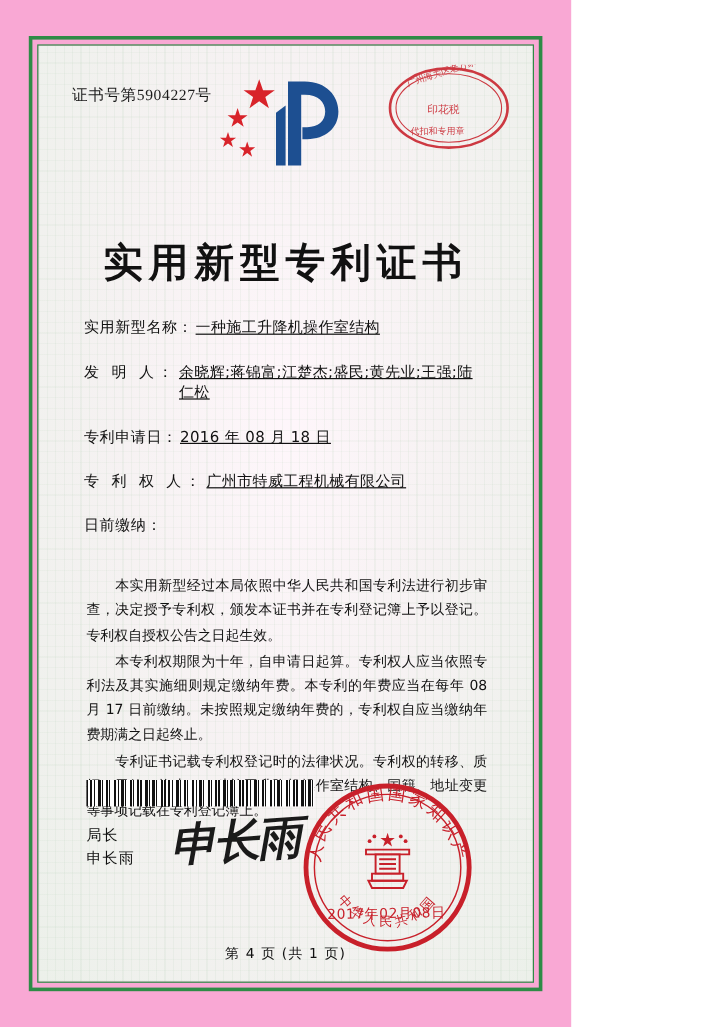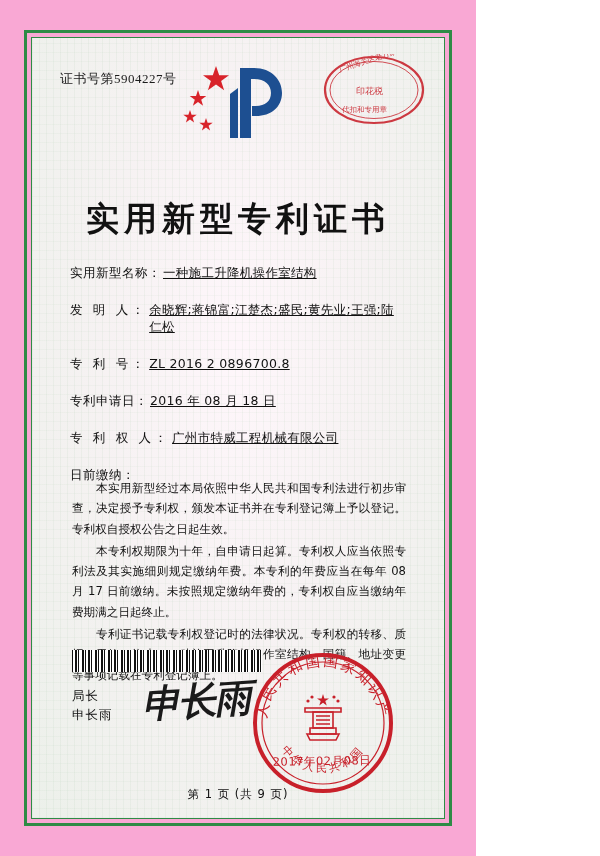--- a/index.html
+++ b/index.html
@@ -276,24 +276,20 @@
     <div class="title">实用新型专利证书</div>
 
     <div class="fields">
       <div class="field-row">
         <span class="field-label">实用新型名称：</span>
         <span class="field-value">一种施工升降机操作室结构</span>
       </div>
       <div class="field-row spaced">
         <span class="field-label">发 明 人：</span>
         <span class="field-value">余晓辉;蒋锦富;江楚杰;盛民;黄先业;王强;陆仁松</span>
-      </div>
-      <div class="field-row spaced">
-        <span class="field-label">专 利 号：</span>
-        <span class="field-value">ZL 2016 2 0896700.8</span>
       </div>
       <div class="field-row">
         <span class="field-label">专利申请日：</span>
         <span class="field-value">2016 年 08 月 18 日</span>
       </div>
       <div class="field-row spaced">
         <span class="field-label">专 利 权 人：</span>
         <span class="field-value">广州市特威工程机械有限公司</span>
       </div>
       <div class="field-row">
@@ -343,16 +339,16 @@
           <circle cx="62" cy="47" r="1.6"></circle>
           <circle cx="58" cy="51" r="1.6"></circle>
           <circle cx="84" cy="47" r="1.6"></circle>
           <circle cx="88" cy="51" r="1.6"></circle>
         </g>
       </svg>
     </div>
 
     <div class="seal-date">2017年02月08日</div>
 
-    <div class="footer">第 1 页 (共 9 页)</div>
+    <div class="footer">第 4 页 (共 1 页)</div>
 
   </div>
 </div>
 
 </body></html>

